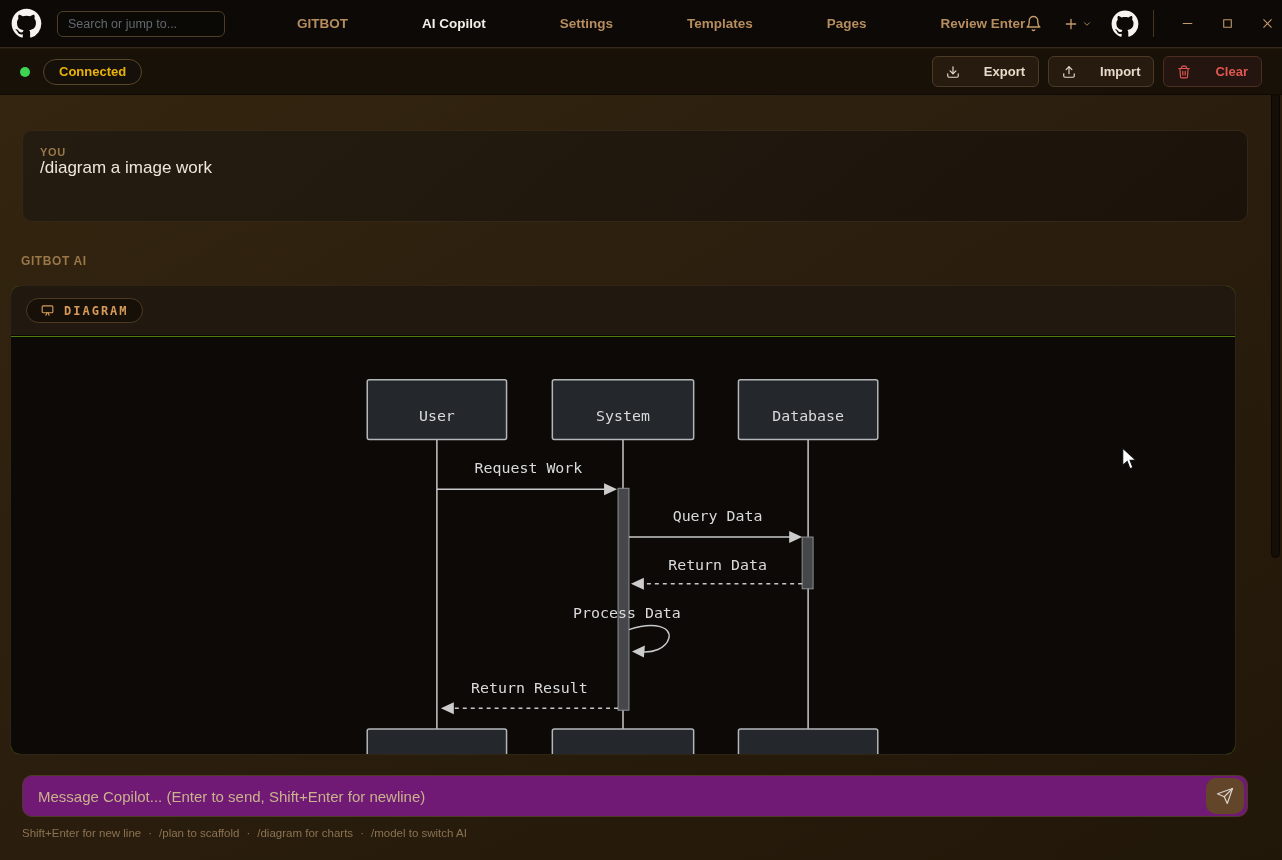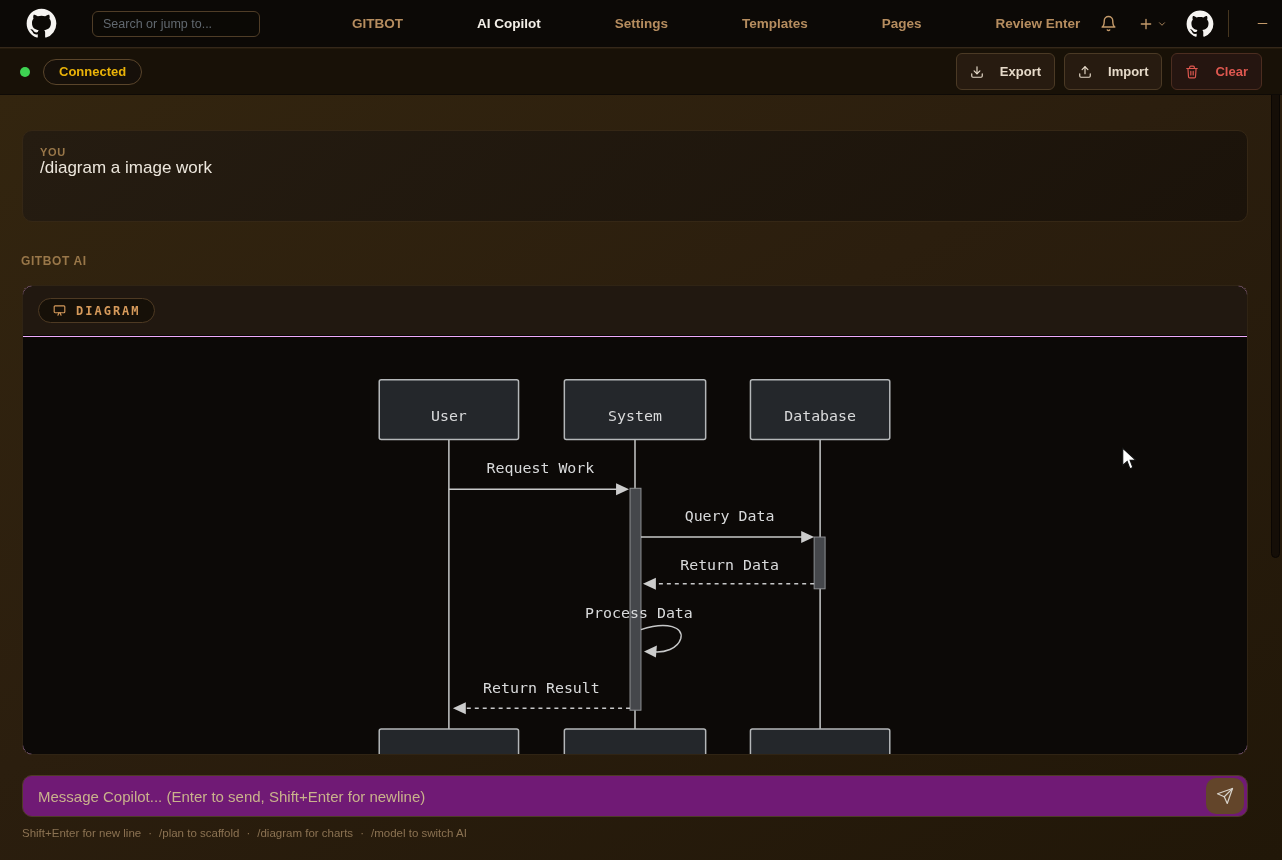--- a/index.html
+++ b/index.html
@@ -1,21 +1,21 @@
 <!DOCTYPE html>
 <html><head>
 <meta charset="utf-8">
 <style>
   * { margin:0; padding:0; box-sizing:border-box; }
   html,body { width:1282px; height:860px; overflow:hidden; }
   body { font-family:"Liberation Sans", sans-serif; background:#241a0c; position:relative; color:#e8e0d2; }
 
   
   .navbar { position:absolute; top:0; left:0; right:0; height:48px; background:#0c0906;
-            border-bottom:1px solid #35281a; display:flex; align-items:center; padding:0 26px; z-index:5;gap:20px; }
+            border-bottom:1px solid #35281a; display:flex; align-items:center; padding:0 11px; z-index:5; }
   .gh-logo { width:31px; height:31px; margin-right:15px; cursor:pointer; flex:none; }
   .gh-logo svg { width:100%; height:100%; fill:#f6f4f1; }
   .search-input { width:168px; height:26px; background:#0b0905; border:1px solid #4f3d27; border-radius:6px;
             color:#9aa0a6; font-size:12.5px; padding:0 10px; margin-right:24px; outline:none;
             font-family:"Liberation Sans", sans-serif; }
   .search-input::placeholder { color:#61686f; }
   .nav-links { display:flex; align-items:center; gap:26px; }
   .nav-link { font-size:13.5px; font-weight:700; color:#b68d5f; cursor:pointer; white-space:nowrap;margin-left:48px; }
   .nav-link.active { color:#f3efe8; }
   .nav-right { margin-left:auto; display:flex; align-items:center; color:#c49a6a; }
@@ -30,39 +30,39 @@
   .win-btn { width:40px; height:34px; }
   .win-btn svg { width:13px; height:13px; }
 
   
   .statusbar { position:absolute; top:49px; left:0; right:0; height:46px; background:#181107;
                border-bottom:1px solid #0e0a06; display:flex; align-items:center; padding:0 20px; z-index:5; }
   .status-dot { width:10px; height:10px; border-radius:50%; background:#3ed352; margin-right:13px; flex:none; }
   .status-pill { height:26px; padding:0 15px; border:1px solid #5a452b; border-radius:999px; background:#16100a;
                display:flex; align-items:center; font-size:13px; color:#eab308;font-weight:bold; }
   .bar-actions { margin-left:auto; display:flex; gap:9px; }
-  .bar-btn { height:37px; padding:0 13px; border:1px solid #4b3a25; border-radius:6px; background:#271b10;
-             display:flex; align-items:center; gap:16px; font-size:13px; font-weight:700; color:#e6dac9; cursor:pointer; }
+  .bar-btn { height:31px; padding:0 13px; border:1px solid #4b3a25; border-radius:6px; background:#271b10;
+             display:flex; align-items:center; gap:24px; font-size:13px; font-weight:700; color:#e6dac9; cursor:pointer; }
   .bar-btn svg { width:14px; height:14px; stroke:currentColor; fill:none; stroke-width:2; stroke-linecap:round; stroke-linejoin:round; }
   .bar-btn.danger { color:#df5850; background:#251510; border-color:#4c2d20; }
 
   
   .page-bg { position:absolute; top:95px; left:0; right:0; bottom:0;
              background:linear-gradient(150deg,#33250f 0%, #2b1e0e 45%, #211708 100%); }
 
   .you-card { position:absolute; top:130px; left:22px; width:1226px; height:92px; border-radius:10px;
               border:1px solid #352715; background:linear-gradient(140deg,#251c11,#1b130a); padding:15px 17px; }
   .role-label { font-size:11px; font-weight:700; letter-spacing:.7px; color:#997749; }
   .you-msg { font-size:17px; color:#ece6dc; }
 
   .ai-label { position:absolute; top:254px; left:21px; font-size:12px; font-weight:700; letter-spacing:.6px; color:#997749; }
 
   
-  .diagram-card { position:absolute; top:285px; left:22px; width:1226px; height:470px; border-radius:10px;
-                  border:1px solid #30241 4; border:1px solid #302414; background:#f0abfc; overflow:hidden; }
+  .diagram-card { position:absolute; top:285px; left:10px; width:1226px; height:470px; border-radius:10px;
+                  border:1px solid #30241 4; border:1px solid #302414; background:#4d7c0f; overflow:hidden; }
   .diagram-header { height:50px; background:#211810; border-bottom:1px solid #0a0705;
                     display:flex; align-items:center; padding:0 15px; }
   .badge { height:25px; border:1px solid #4e3a23; border-radius:999px; background:#161008;
            display:flex; align-items:center; gap:9px; padding:0 13px; color:#d69a5b;
            font-family:"DejaVu Sans Mono", monospace; font-size:12px; font-weight:700; letter-spacing:2px; }
   .badge svg { width:15px; height:15px; stroke:currentColor; fill:none; stroke-width:1.8; stroke-linecap:round; }
   .header-actions { margin-left:auto; display:flex; gap:8px; }
   .mini-btn { height:25px; border:1px solid #46351f; border-radius:6px; background:#1b130b;
               display:flex; align-items:center; gap:8px; padding:0 11px; color:#c8ac82; cursor:pointer;
               font-family:"DejaVu Sans Mono", monospace; font-size:12.5px; }

